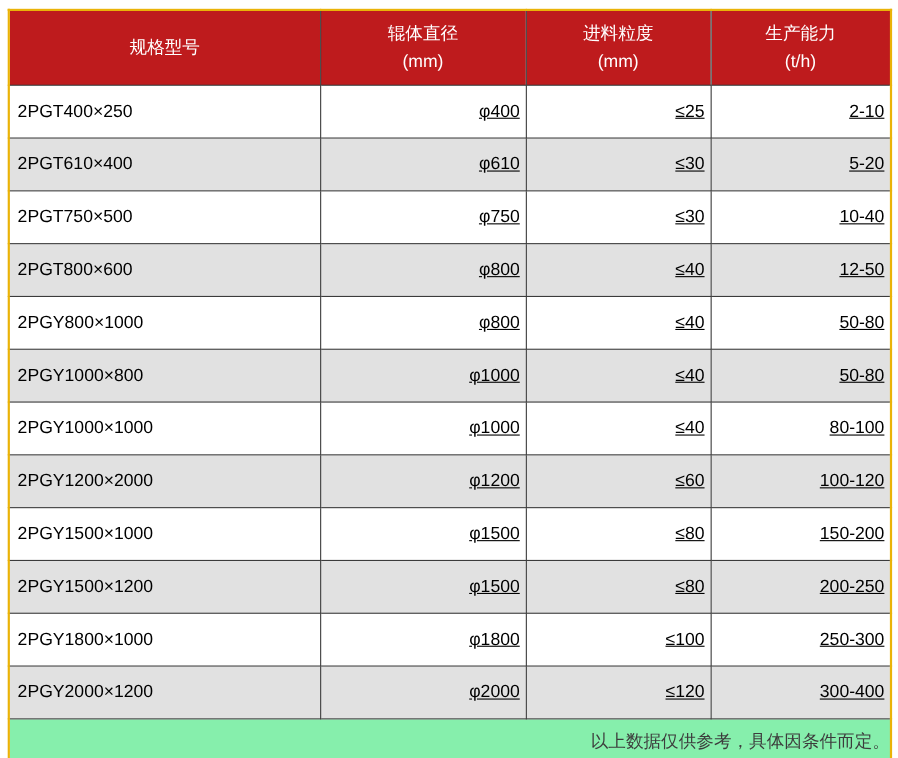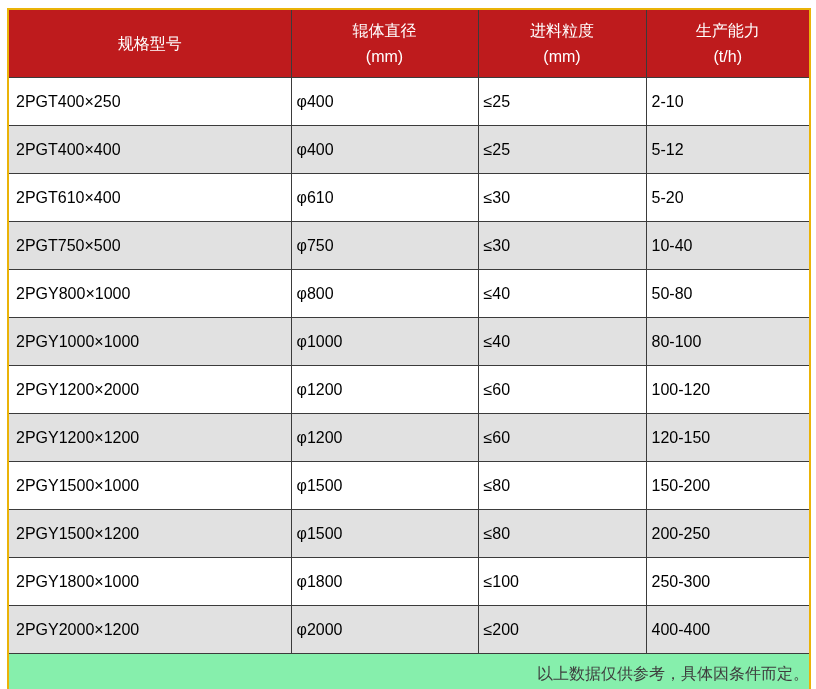--- a/index.html
+++ b/index.html
@@ -42,21 +42,21 @@
   .h-unit  { line-height: 26px; }
   
   tbody td {
     height: 37px;
     color: #000000;
     background: #ffffff;
     padding: 5px;
   }
   tbody tr:nth-child(even) td { background: #e1e1e1; }
   td.c-model  { text-align: left; padding-left: 7px; }
-  td.c-center { text-align: left; }
+  td.c-center { text-align: right; text-decoration: underline; }
   
   tfoot td {
     height: 40px;
     color: #3d3d3d;
     background: #86efac;
     text-align: right;
     font-size: 15px;
     padding: 0;
   }
 </style>
@@ -91,60 +91,60 @@
       </tr>
     </thead>
     <tbody id="spec-tbody">
         <tr>
     <td class="c-model">2PGT400×250</td>
     <td class="c-center">φ400</td>
     <td class="c-center">≤25</td>
     <td class="c-center">2-10</td>
   </tr>
         <tr>
-    <td class="c-model">2PGT400×400</td>
-    <td class="c-center">φ400</td>
-    <td class="c-center">≤25</td>
-    <td class="c-center">5-12</td>
-  </tr>
-        <tr>
     <td class="c-model">2PGT610×400</td>
     <td class="c-center">φ610</td>
     <td class="c-center">≤30</td>
     <td class="c-center">5-20</td>
   </tr>
         <tr>
     <td class="c-model">2PGT750×500</td>
     <td class="c-center">φ750</td>
     <td class="c-center">≤30</td>
     <td class="c-center">10-40</td>
   </tr>
         <tr>
+    <td class="c-model">2PGT800×600</td>
+    <td class="c-center">φ800</td>
+    <td class="c-center">≤40</td>
+    <td class="c-center">12-50</td>
+  </tr>
+        <tr>
     <td class="c-model">2PGY800×1000</td>
     <td class="c-center">φ800</td>
+    <td class="c-center">≤40</td>
+    <td class="c-center">50-80</td>
+  </tr>
+        <tr>
+    <td class="c-model">2PGY1000×800</td>
+    <td class="c-center">φ1000</td>
     <td class="c-center">≤40</td>
     <td class="c-center">50-80</td>
   </tr>
         <tr>
     <td class="c-model">2PGY1000×1000</td>
     <td class="c-center">φ1000</td>
     <td class="c-center">≤40</td>
     <td class="c-center">80-100</td>
   </tr>
         <tr>
     <td class="c-model">2PGY1200×2000</td>
     <td class="c-center">φ1200</td>
     <td class="c-center">≤60</td>
     <td class="c-center">100-120</td>
-  </tr>
-        <tr>
-    <td class="c-model">2PGY1200×1200</td>
-    <td class="c-center">φ1200</td>
-    <td class="c-center">≤60</td>
-    <td class="c-center">120-150</td>
   </tr>
         <tr>
     <td class="c-model">2PGY1500×1000</td>
     <td class="c-center">φ1500</td>
     <td class="c-center">≤80</td>
     <td class="c-center">150-200</td>
   </tr>
         <tr>
     <td class="c-model">2PGY1500×1200</td>
     <td class="c-center">φ1500</td>
@@ -153,22 +153,22 @@
   </tr>
         <tr>
     <td class="c-model">2PGY1800×1000</td>
     <td class="c-center">φ1800</td>
     <td class="c-center">≤100</td>
     <td class="c-center">250-300</td>
   </tr>
         <tr>
     <td class="c-model">2PGY2000×1200</td>
     <td class="c-center">φ2000</td>
-    <td class="c-center">≤200</td>
-    <td class="c-center">400-400</td>
+    <td class="c-center">≤120</td>
+    <td class="c-center">300-400</td>
   </tr>
       </tbody>
     <tfoot>
       <tr>
         <td colspan="4">以上数据仅供参考，具体因条件而定。</td>
       </tr>
     </tfoot>
   </table>
 </div>
 

